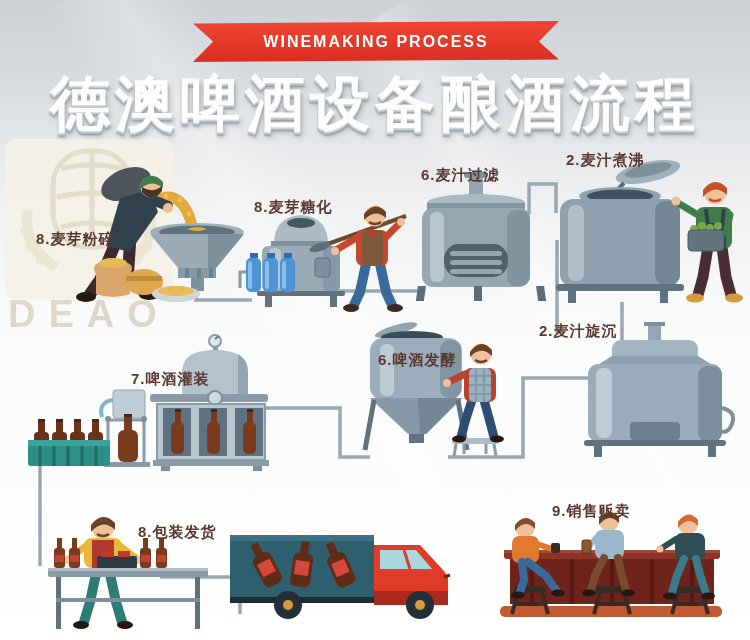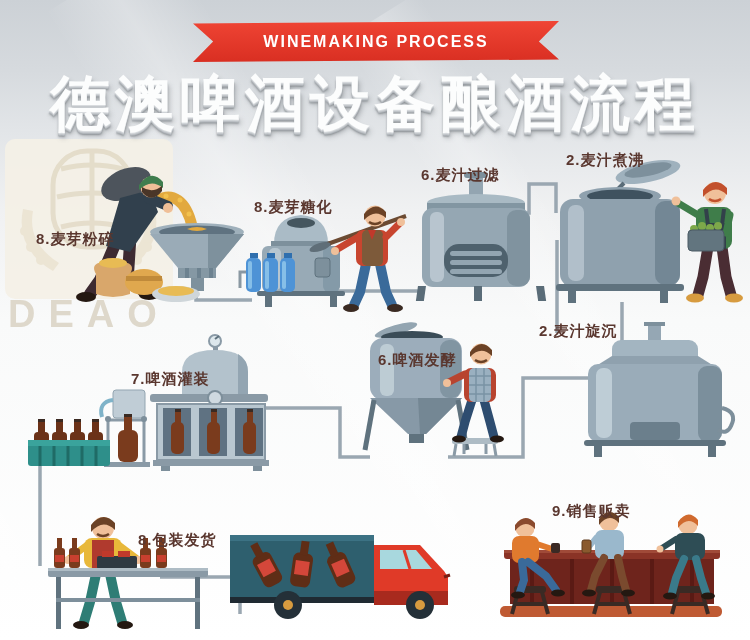--- a/index.html
+++ b/index.html
@@ -25,21 +25,21 @@
     font-size:60px;font-weight:800;letter-spacing:5px;color:#fcfdfd;
     text-shadow:0 1px 0 #d9dcdf,0 2px 0 #c4c8cc,0 3px 0 #afb4b9,0 4px 2px rgba(100,105,110,.55),2px 5px 5px rgba(90,95,100,.35);
   }
 
   .wm-card{position:absolute;left:5px;top:139px;width:168px;height:160px;background:#f5f1e7;border-radius:10px;opacity:.92;}
   .wm-text{position:absolute;left:8px;top:293px;font-size:38px;font-weight:bold;color:#ded8cb;letter-spacing:13px;}
 
   .step-label{position:absolute;font-size:15px;font-weight:bold;color:#5a372f;letter-spacing:1px;white-space:nowrap;}
   .l1{left:36px;top:230px;}  .l2{left:254px;top:198px;} .l3{left:421px;top:166px;}
   .l4{left:566px;top:151px;} .l5{left:539px;top:322px;} .l6{left:378px;top:317px;margin-top:34px;}
-  .l7{left:83px;top:370px;margin-left:48px;}  .l8{left:138px;top:523px;margin-top:8px;} .l9{left:552px;top:502px;}
+  .l7{left:83px;top:370px;margin-left:48px;}  .l8{left:138px;top:523px;} .l9{left:552px;top:502px;}
 
   .station{position:absolute;}
   .st1{left:8px;top:142px;width:250px;height:165px;}
   .st2{left:238px;top:192px;width:185px;height:122px;}
   .st3{left:412px;top:172px;width:135px;height:131px;}
   .st4{left:548px;top:155px;width:196px;height:150px;}
   .st5{left:560px;top:322px;width:180px;height:136px;}
   .st6{left:352px;top:322px;width:155px;height:141px;}
   .st7{left:10px;top:330px;width:260px;height:141px;}
   .st8{left:20px;top:510px;width:230px;height:126px;}

